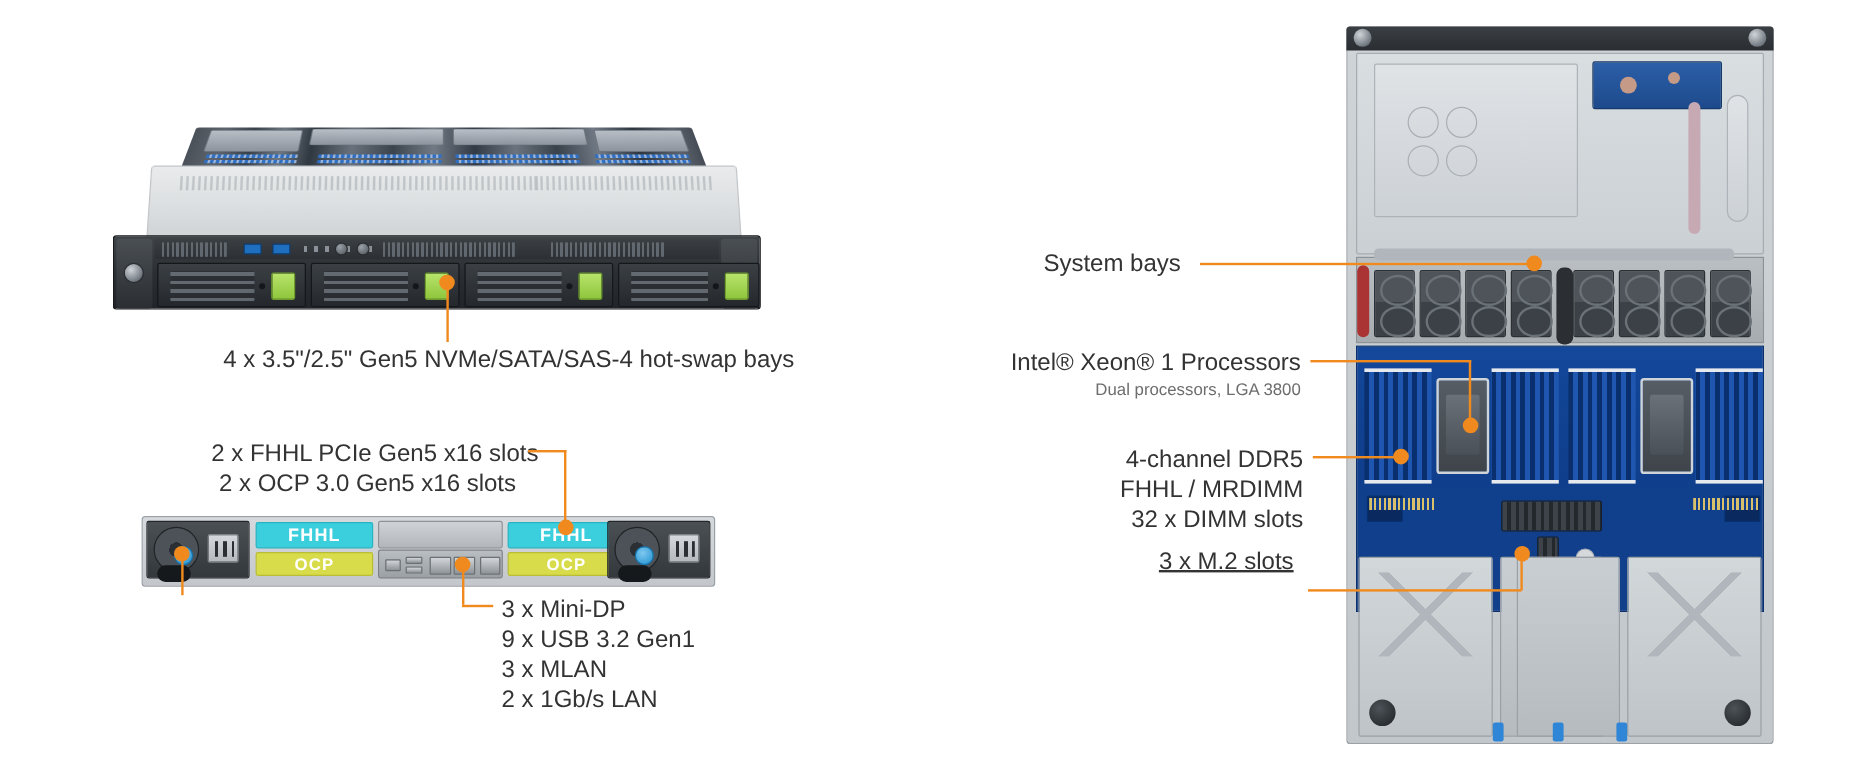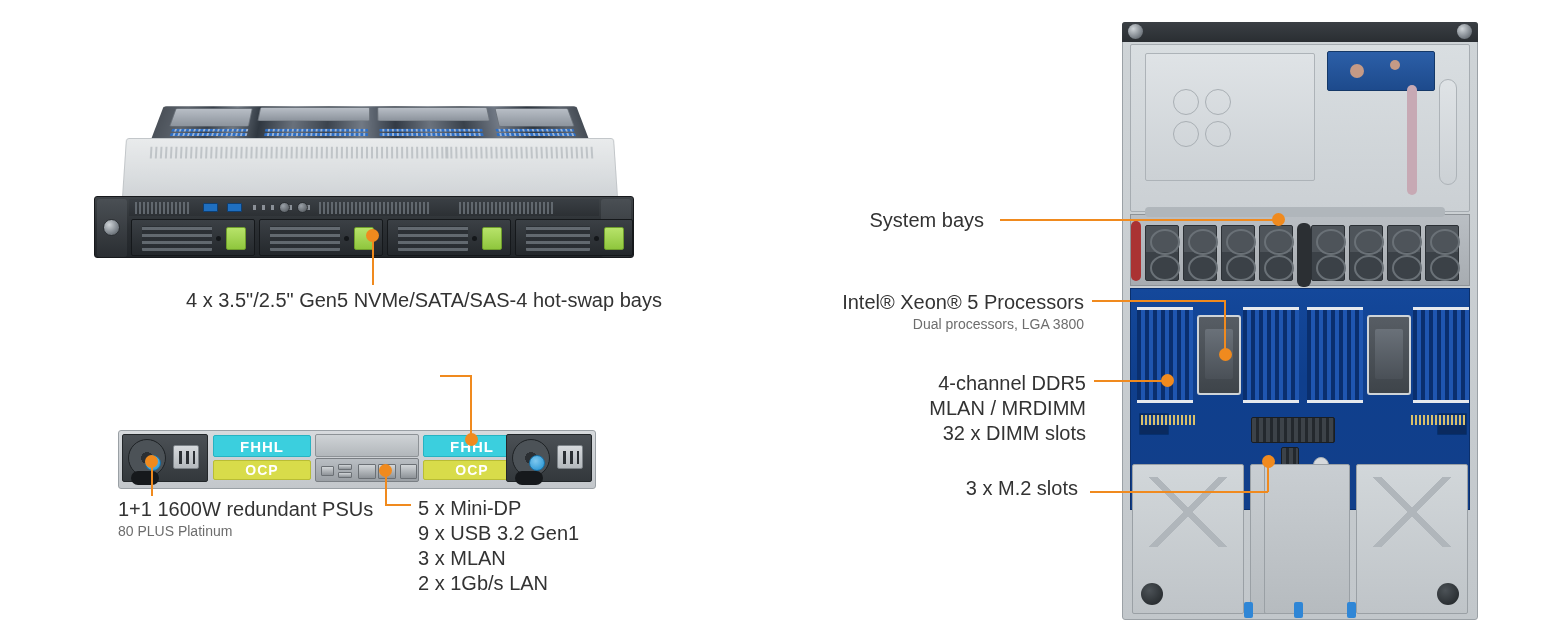--- a/index.html
+++ b/index.html
@@ -271,36 +271,36 @@
 
     <div class="rp-psu" style="right:3px;">
       <div class="rp-fan">
         <div class="rp-fanhub"></div>
       </div>
       <div class="rp-handle"></div>
       <div class="rp-c14"></div>
     </div>
   </div>
 
+  <div class="clabel right" style="left:176px; top:366px; width:254px;">
+    <span>2 x FHHL PCIe Gen5 x16 slots</span><br>
+    <span>2 x OCP 3.0 Gen5 x16 slots</span>
+  </div>
   <div class="lead h" style="left:440px; top:375px; width:32px;"></div>
   <div class="lead v" style="left:470px; top:375px; height:60px;"></div>
   <div class="dot" style="left:465px; top:433px;"></div>
 
   <div class="dot" style="left:145px; top:455px;"></div>
   <div class="lead v" style="left:151px; top:461px; height:35px;"></div>
-  <div class="clabel" style="left:118px; top:497px;">
-    <span>1+1 1600W  redundant PSUs</span>
-    <span class="sub">80 PLUS Platinum</span>
-  </div>
 
   <div class="dot" style="left:379px; top:464px;"></div>
   <div class="lead v" style="left:385px; top:470px; height:34px;"></div>
   <div class="lead h" style="left:385px; top:504px; width:26px;"></div>
   <div class="clabel" style="left:418px; top:496px;">
-    <span>5 x Mini-DP</span><br>
+    <span>3 x Mini-DP</span><br>
     <span>9 x USB 3.2 Gen1</span><br>
     <span>3 x MLAN</span><br>
     <span>2 x 1Gb/s LAN</span>
   </div>
 
   <div id="topdown">
     <div class="td-chassis"></div>
 
     <div class="td-rear-ears">
       <div class="td-earscrew" style="left:6px;"></div>
@@ -371,35 +371,35 @@
     <div class="td-blue-tab" style="right:122px;"></div>
   </div>
 
   <div class="clabel right" style="left:860px; top:208px; width:124px;">
     <span>System bays</span>
   </div>
   <div class="lead h" style="left:1000px; top:219px; width:280px;"></div>
   <div class="dot" style="left:1272px; top:213px;"></div>
 
   <div class="clabel right" style="left:830px; top:290px; width:254px;">
-    <span>Intel® Xeon® 5 Processors</span>
+    <span>Intel® Xeon® 1 Processors</span>
     <span class="sub">Dual processors, LGA 3800</span>
   </div>
   <div class="lead h" style="left:1092px; top:300px; width:134px;"></div>
   <div class="lead v" style="left:1224px; top:300px; height:54px;"></div>
   <div class="dot" style="left:1219px; top:348px;"></div>
 
   <div class="clabel right" style="left:900px; top:371px; width:186px;">
     <span>4-channel DDR5</span><br>
-    <span>MLAN / MRDIMM</span><br>
+    <span>FHHL / MRDIMM</span><br>
     <span>32 x DIMM slots</span>
   </div>
   <div class="lead h" style="left:1094px; top:380px; width:72px;"></div>
   <div class="dot" style="left:1161px; top:374px;"></div>
 
-  <div class="clabel right" style="left:910px; top:476px; width:168px;">
+  <div class="clabel right" style="left:910px; top:456px; width:168px;text-decoration:underline;">
     <span>3 x M.2 slots</span>
   </div>
   <div class="lead h" style="left:1090px; top:491px; width:178px;"></div>
   <div class="dot" style="left:1262px; top:455px;"></div>
   <div class="lead v" style="left:1267px; top:461px; height:31px;"></div>
 
 </div>
 
 </body></html>

